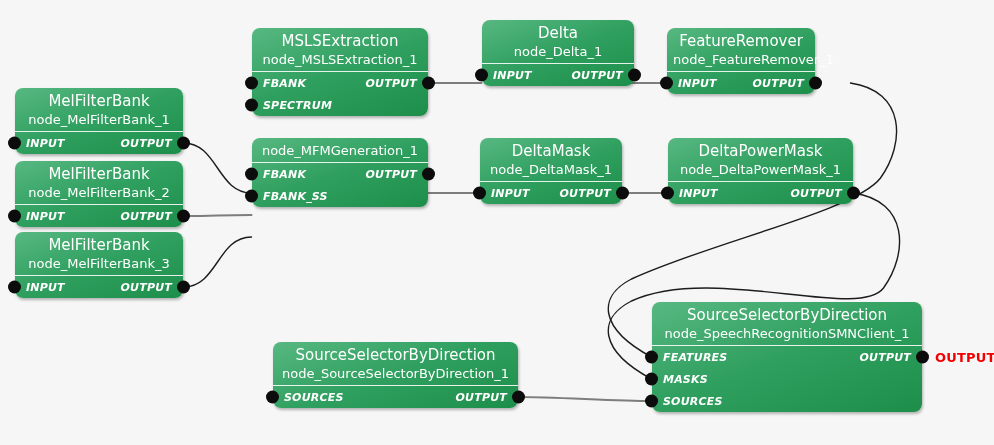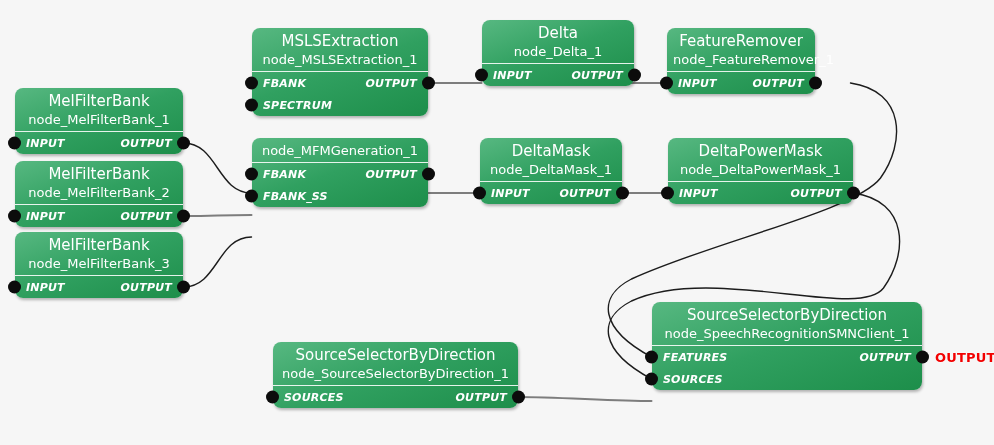--- a/index.html
+++ b/index.html
@@ -222,17 +222,21 @@
       <div>
         <div class="row">
           <span class="dot in" style="background: rgb(12, 12, 12);"></span>
           <span class="plabel">FEATURES</span>
           <span class="plabel out">OUTPUT</span>
           <span class="dot out" style="background: rgb(12, 12, 12);"></span>
           <span class="ext" style="color: rgb(242, 0, 0);">OUTPUT</span>
         </div>
         <div class="row">
           <span class="dot in" style="background: rgb(12, 12, 12);"></span>
+          <span class="plabel">MASKS</span>
+        </div>
+        <div class="row">
+          <span class="dot in" style="background: rgb(12, 12, 12);"></span>
           <span class="plabel">SOURCES</span>
         </div>
       </div>
     </div>
   </div>
 
 </body></html>

